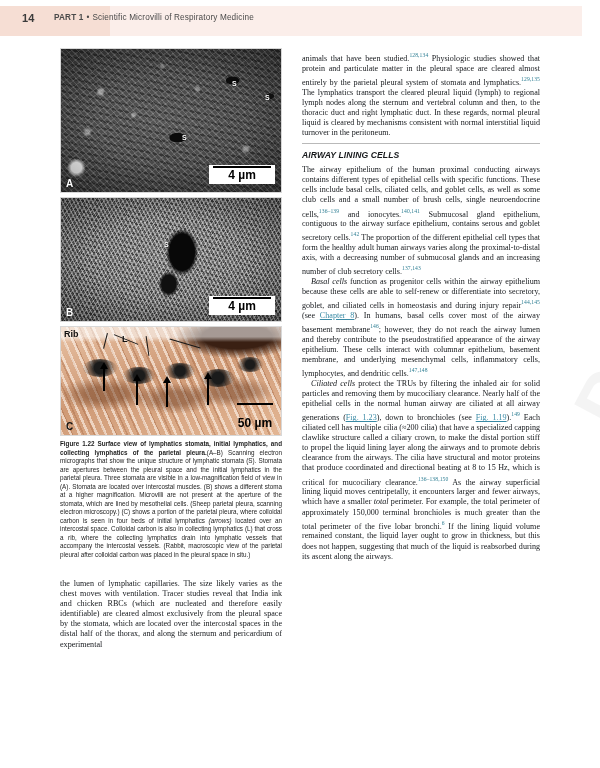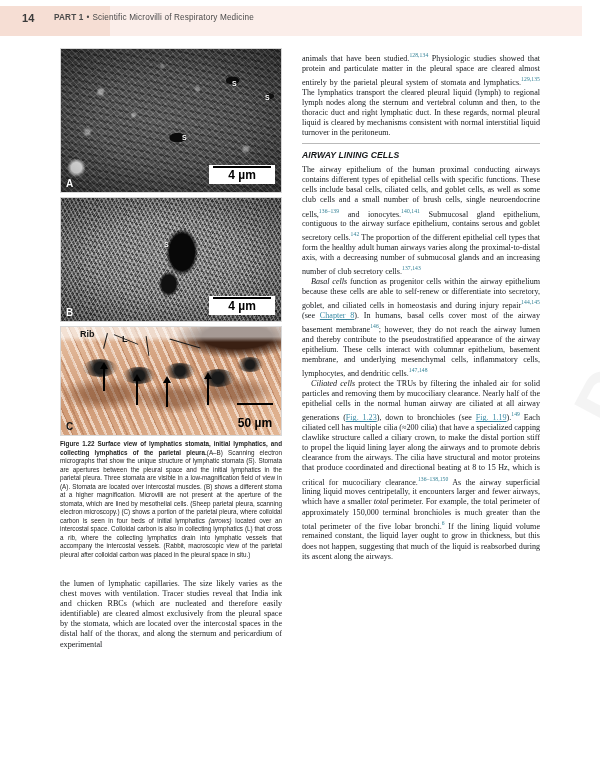--- a/index.html
+++ b/index.html
@@ -200,21 +200,21 @@
       <div class="vein" style="left:108px;top:16px;width:32px;height:1.2px;transform:rotate(16deg);"></div>
       <div class="carbon" style="left:22px;top:32px;width:34px;height:18px;"></div>
       <div class="carbon" style="left:62px;top:40px;width:32px;height:17px;"></div>
       <div class="carbon" style="left:104px;top:36px;width:30px;height:16px;"></div>
       <div class="carbon" style="left:140px;top:42px;width:34px;height:18px;"></div>
       <div class="carbon" style="left:176px;top:30px;width:26px;height:15px;"></div>
       <div class="arrow" style="left:42px;top:40px;height:24px;"></div>
       <div class="arrow" style="left:75px;top:52px;height:26px;"></div>
       <div class="arrow" style="left:105px;top:54px;height:26px;"></div>
       <div class="arrow" style="left:146px;top:50px;height:28px;"></div>
-      <span class="panel-letter label-black" style="left:19px;top:2px;font-size:9px;">Rib</span>
+      <span class="panel-letter label-black" style="left:3px;top:2px;font-size:9px;">Rib</span>
       <span class="panel-letter label-black" style="left:61px;top:7px;font-size:9px;">L</span>
       <span class="panel-letter label-black" style="left:5px;bottom:3px;">C</span>
       <div class="scalebar-plain" style="right:8px;bottom:5px;">
         <div class="scalebar-line"></div>
         <div class="scalebar-text">50 µm</div>
       </div>
     </div>
 
     <div id="caption">
       <b>Figure 1.22 Surface view of lymphatics stomata, initial lymphatics, and collecting lymphatics of the parietal pleura.</b><span>(A–B) Scanning electron micrographs that show the unique structure of lymphatic stomata (S). Stomata are apertures between the pleural space and the initial lymphatics in the parietal pleura. Three stomata are visible in a low-magnification field of view in (A). Stomata are located over intercostal muscles. (B) shows a different stoma at a higher magnification. Microvilli are not present at the aperture of the stomata, which are lined by mesothelial cells. (Sheep parietal pleura, scanning electron microscopy.) (C) shows a portion of the parietal pleura, where colloidal carbon is seen in four beds of initial lymphatics </span><i>(arrows)</i><span> located over an intercostal space. Colloidal carbon is also in collecting lymphatics (L) that cross a rib, where the collecting lymphatics drain into lymphatic vessels that accompany the intercostal vessels. (Rabbit, macroscopic view of the parietal pleural after colloidal carbon was placed in the pleural space in situ.)</span>

